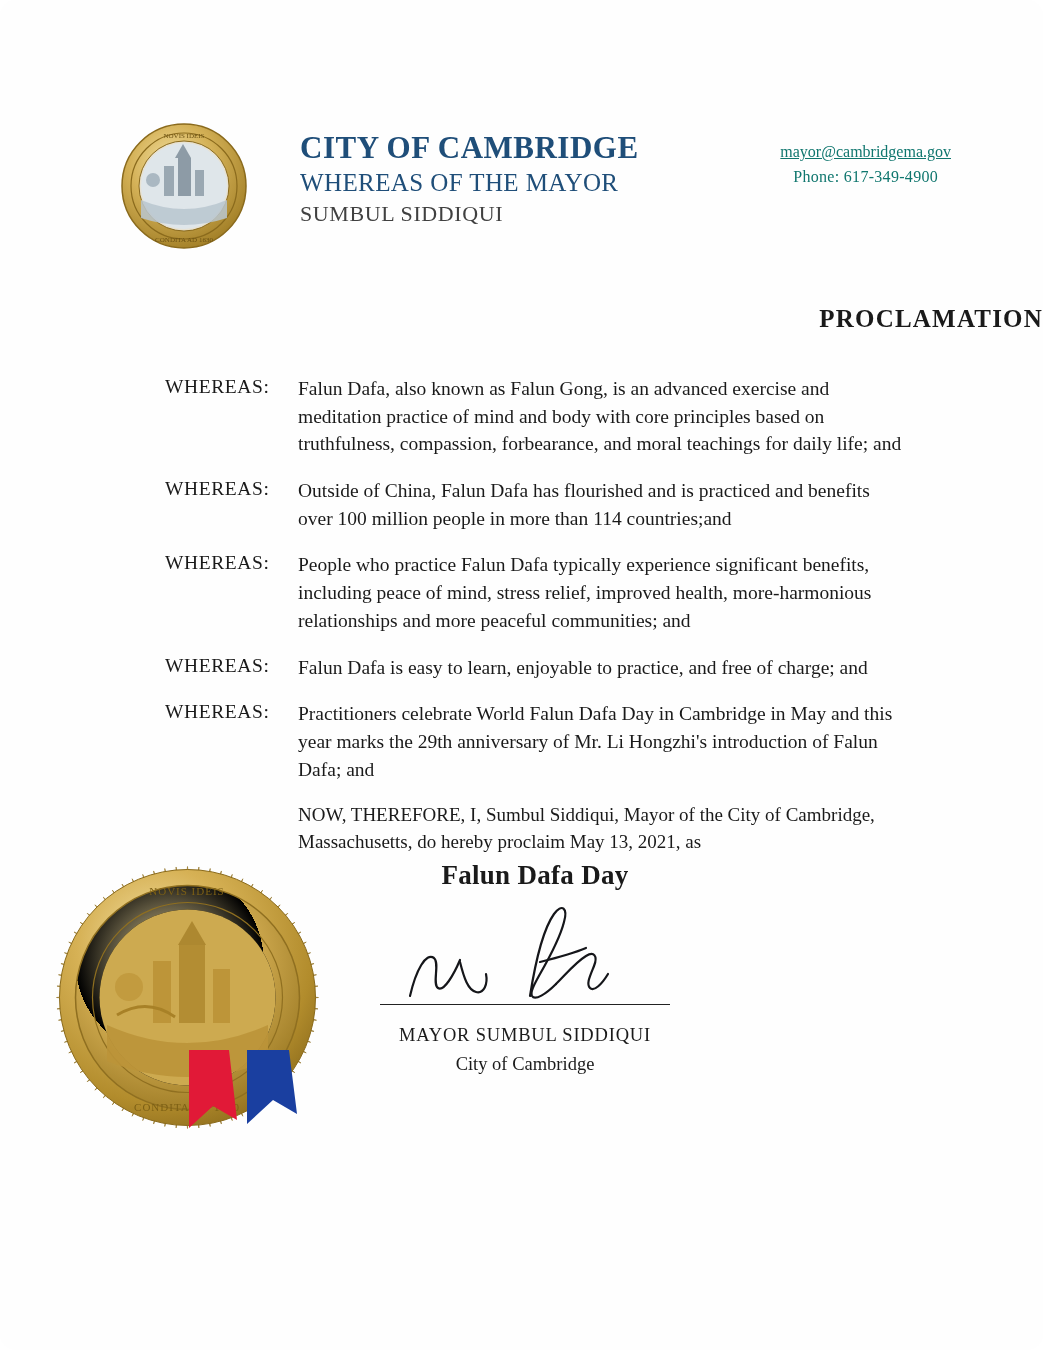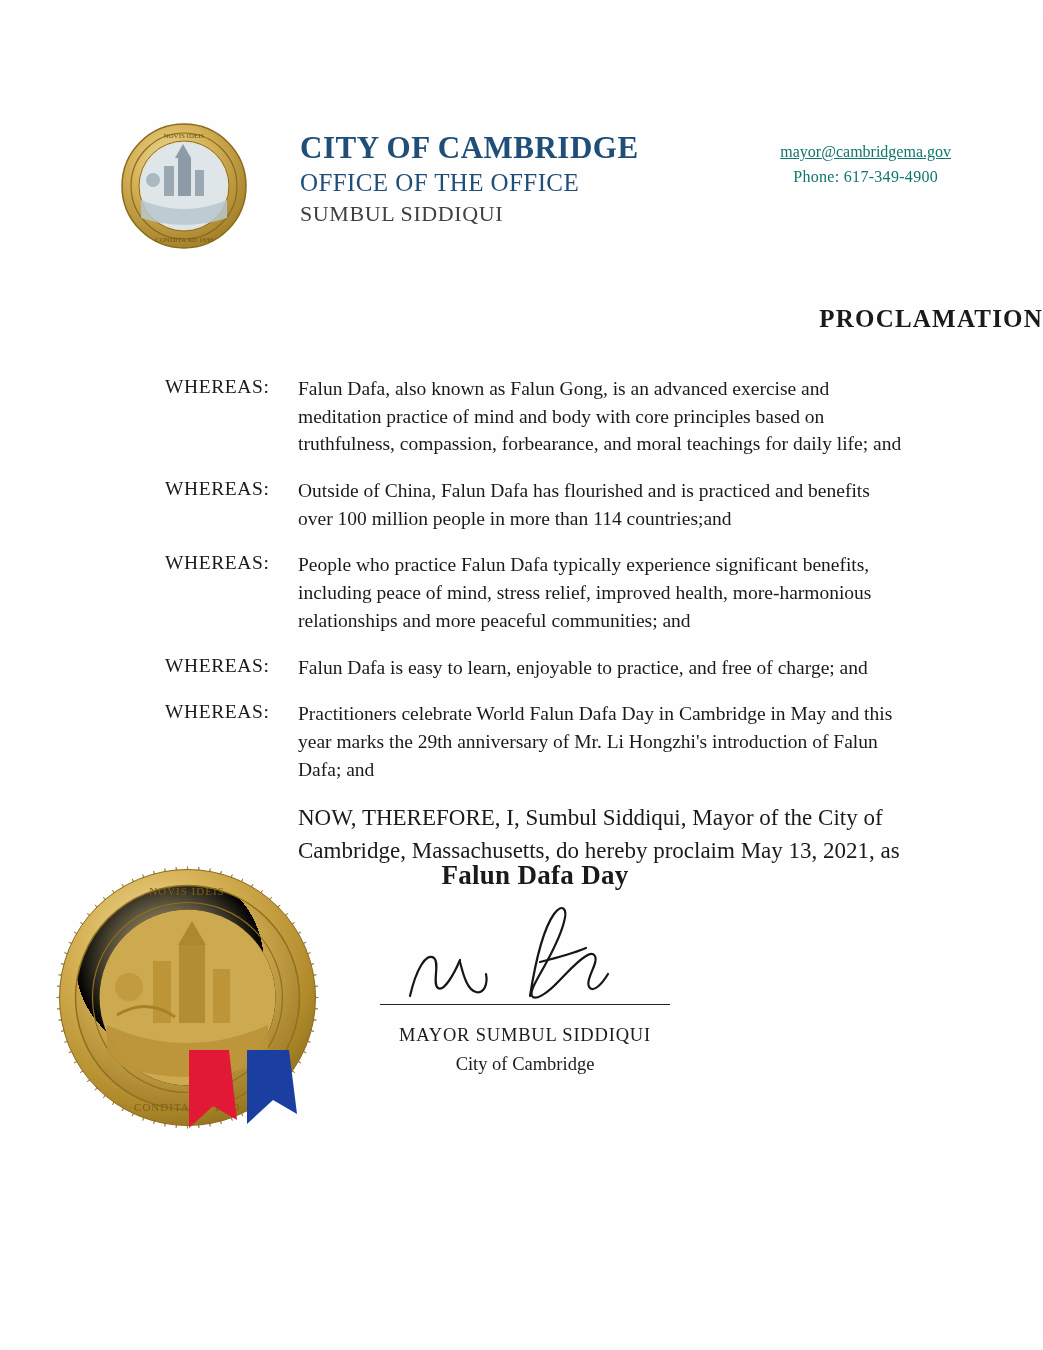--- a/index.html
+++ b/index.html
@@ -118,21 +118,21 @@
   }
   .clause-text {
     flex: 1;
     font-size: 19.5px;
     line-height: 1.42;
     text-align: left;
   }
   .closing {
     margin-left: 133px;
     width: 607px;
-    font-size: 23px;
+    font-size: 19px;
     line-height: 1.42;
     margin-top: 16px;
   }
 
   .day-title {
     position: absolute;
     top: 860px;
     left: 300px;
     width: 470px;
     text-align: center;
@@ -213,21 +213,21 @@
         <rect x="75" y="48" width="9" height="26" fill="#9aa8b2"></rect>
         <polygon points="63,22 71,36 55,36" fill="#8d9ba6"></polygon>
         <circle cx="33" cy="58" r="7" fill="#aab8c2"></circle>
         <text x="64" y="16" font-size="7" fill="#6b5113" text-anchor="middle" font-family="serif">NOVIS  IDEIS</text>
         <text x="64" y="120" font-size="7" fill="#6b5113" text-anchor="middle" font-family="serif">CONDITA  AD  1630</text>
       </svg>
     </span>
 
     <div class="header-titles">
       <div class="city-line">CITY OF CAMBRIDGE</div>
-      <div class="office-line">OFFICE OF THE OFFICE</div>
+      <div class="office-line">WHEREAS OF THE MAYOR</div>
       <div class="mayor-line">SUMBUL SIDDIQUI</div>
     </div>
 
     <div class="contact">
       <span class="email">mayor@cambridgema.gov</span>
       <span class="phone">Phone: 617-349-4900</span>
     </div>
   </div>
 
   <div class="doc-title">PROCLAMATION</div>

